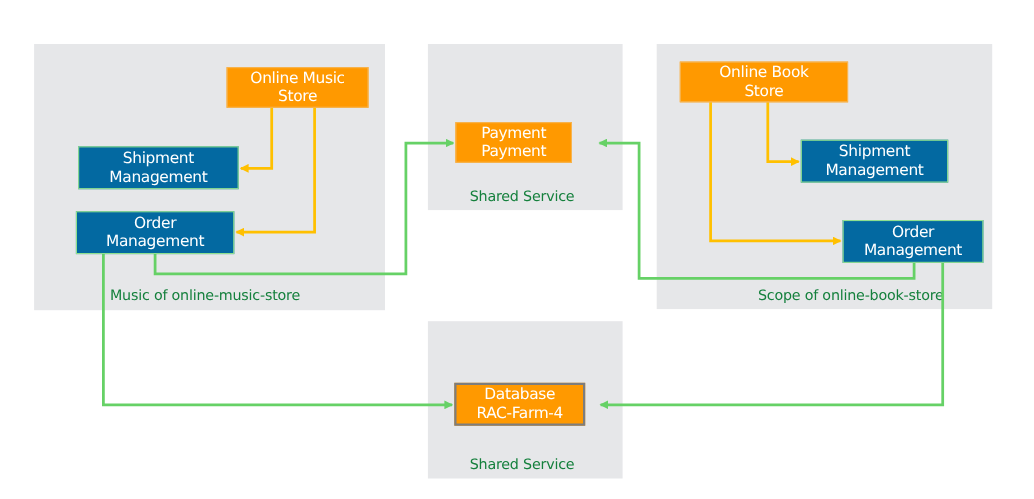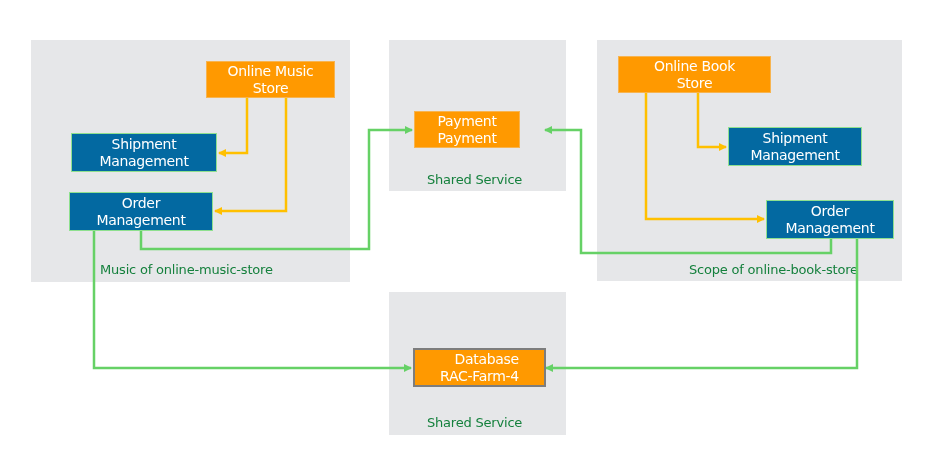--- a/index.html
+++ b/index.html
@@ -63,15 +63,15 @@
 </div>
 <div class="node orange" style="left:618px; top:56px; width:153px; height:37px;">
   <div><span>Online Book</span><br><span>Store</span></div>
 </div>
 <div class="node green" style="left:728px; top:127px; width:134px; height:39px;">
   <div><span>Shipment</span><br><span>Management</span></div>
 </div>
 <div class="node green" style="left:766px; top:200px; width:128px; height:39px;">
   <div><span>Order</span><br><span>Management</span></div>
 </div>
-<div class="node db" style="left:413px; top:348px; width:133px; height:39px;text-align:right;">
+<div class="node db" style="left:413px; top:348px; width:119px; height:39px;">
   <div><span>Database</span><br><span>RAC-Farm-4</span></div>
 </div>
 
 </body></html>

